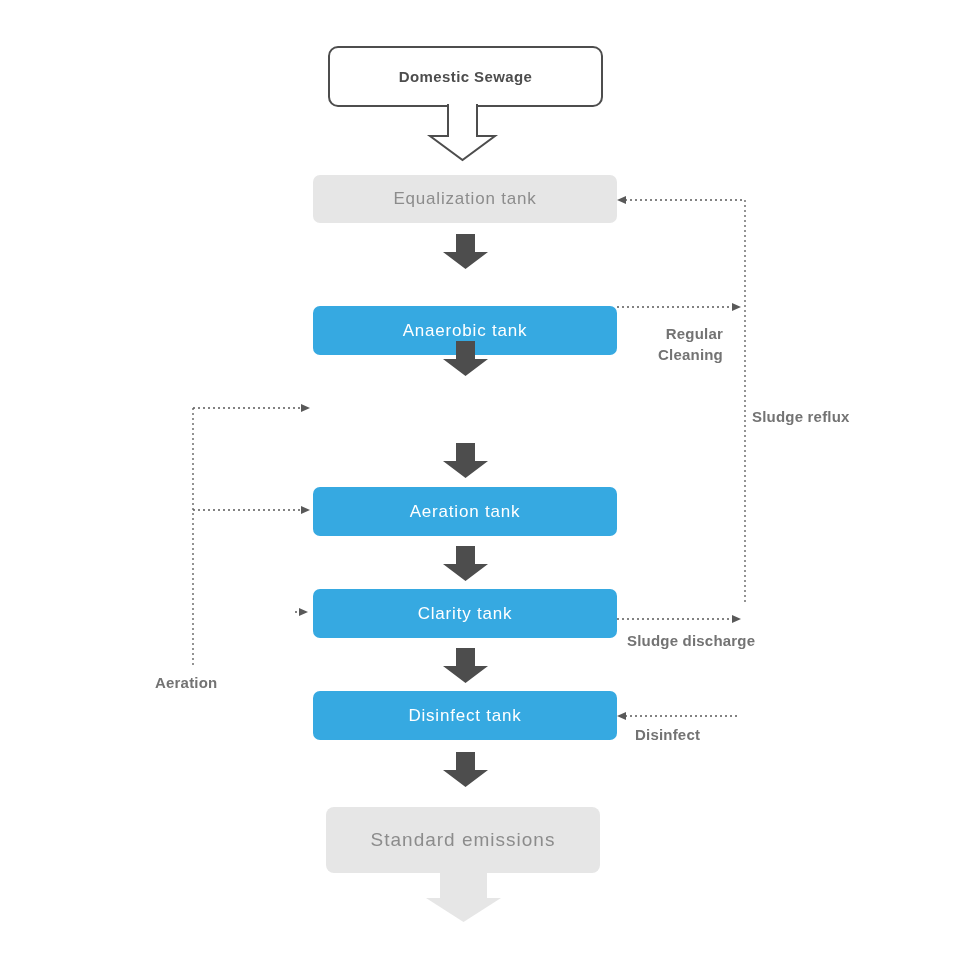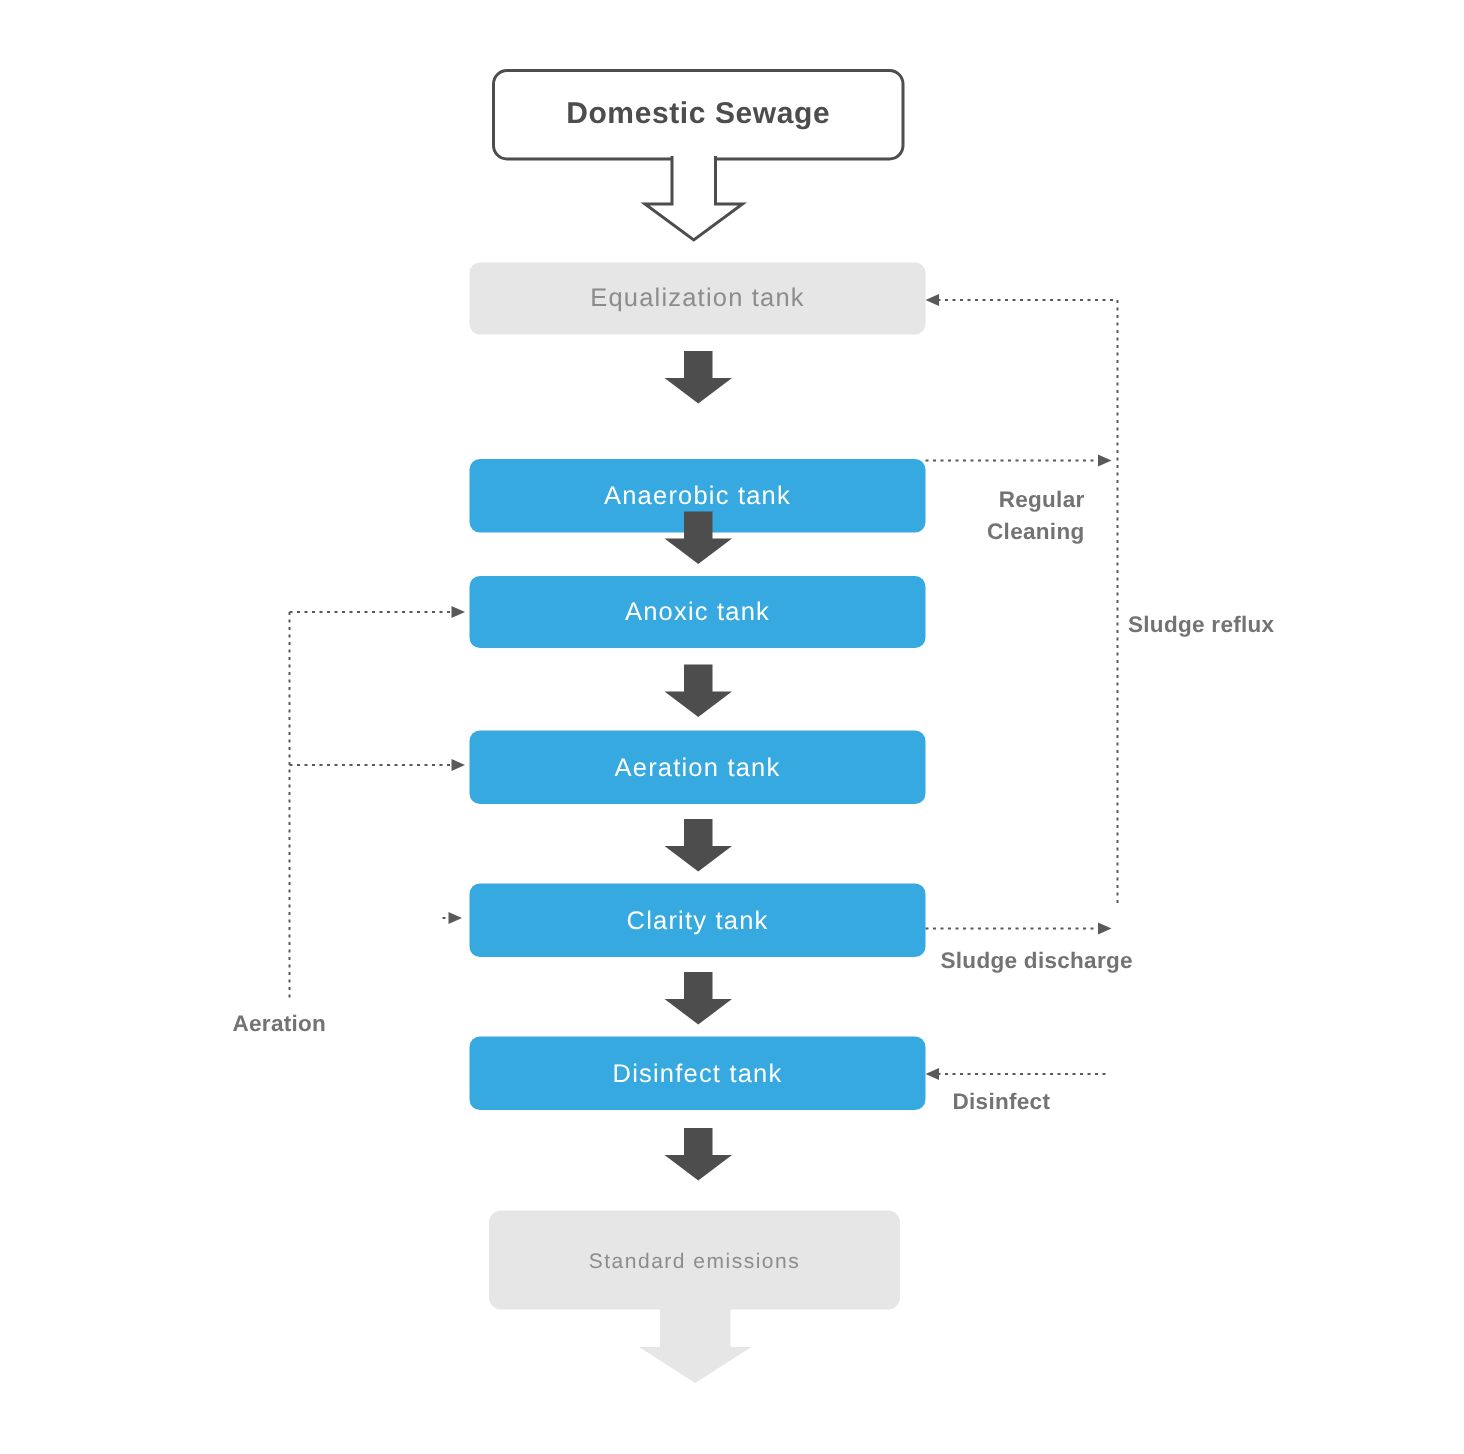--- a/index.html
+++ b/index.html
@@ -8,23 +8,23 @@
     font-family:"Liberation Sans", sans-serif;overflow:hidden;
   }
   .node{
     position:absolute;display:flex;align-items:center;justify-content:center;
     border-radius:7px;font-size:17px;letter-spacing:0.8px;box-sizing:border-box;
   }
   .node-blue{background:var(--blue,#36A9E1);color:var(--white-text,#fff);}
   .node-gray{background:var(--gray-box,#E6E6E6);color:var(--gray-text,#8C8C8C);}
   .node-start{
     background:#fff;border:2px solid var(--dark,#4D4D4D);color:var(--dark,#4D4D4D);
-    font-weight:bold;font-size:20px;border-radius:10px;letter-spacing:0.4px;
+    font-weight:bold;font-size:15px;border-radius:10px;letter-spacing:0.4px;
   }
-  .node-end{font-size:14px;letter-spacing:1px;border-radius:8px;}
+  .node-end{font-size:19px;letter-spacing:1px;border-radius:8px;}
   .annot{
     position:absolute;font-weight:bold;font-size:15px;
     color:var(--label-text,#737373);letter-spacing:0.2px;line-height:21px;
   }
   .annot-center{text-align:center;}
   svg.overlay{position:absolute;left:0;top:0;pointer-events:none;}
   .dotted{stroke:var(--dotted,#595959);stroke-width:1.3;fill:none;stroke-dasharray:2 3;}
   .ahead{fill:var(--dotted,#595959);stroke:none;}
   .dark-arrow{fill:var(--dark,#4D4D4D);stroke:none;}
   .outline-arrow{fill:#fff;stroke:var(--dark,#4D4D4D);stroke-width:2;stroke-linejoin:miter;}
@@ -40,23 +40,20 @@
   </div>
 
   <div class="node node-gray" style="left:313px;top:175px;width:304px;height:48px;">
     <span>Equalization tank</span>
   </div>
 
   <div class="node node-blue" style="left:313px;top:283px;width:304px;height:49px;margin-top:23px;">
     <span>Anaerobic tank</span>
   </div>
 
-  <div class="node node-blue" style="left:313px;top:384px;width:304px;height:48px;">
-    <span>Anoxic tank</span>
-  </div>
 
   <div class="node node-blue" style="left:313px;top:487px;width:304px;height:49px;">
     <span>Aeration tank</span>
   </div>
 
   <div class="node node-blue" style="left:313px;top:691px;width:304px;height:49px;">
     <span>Disinfect tank</span>
   </div>
 
   <div class="node node-blue" style="left:313px;top:589px;width:304px;height:49px;">

